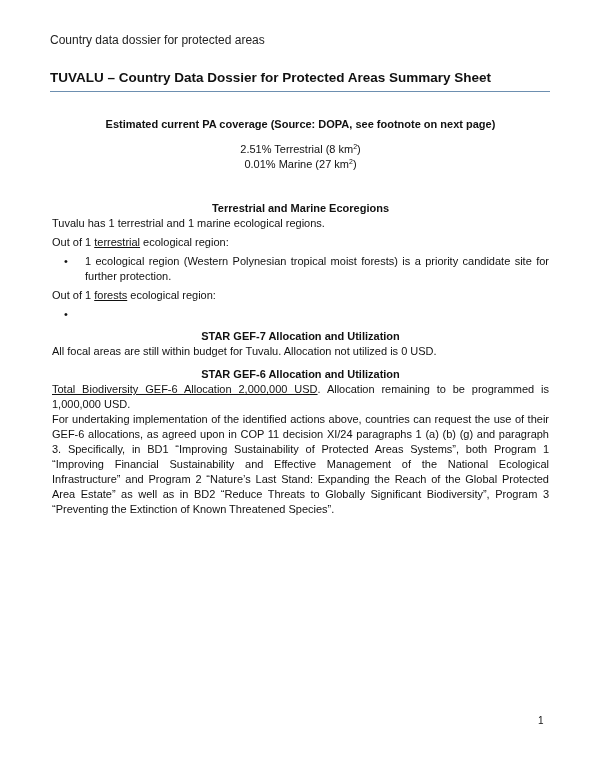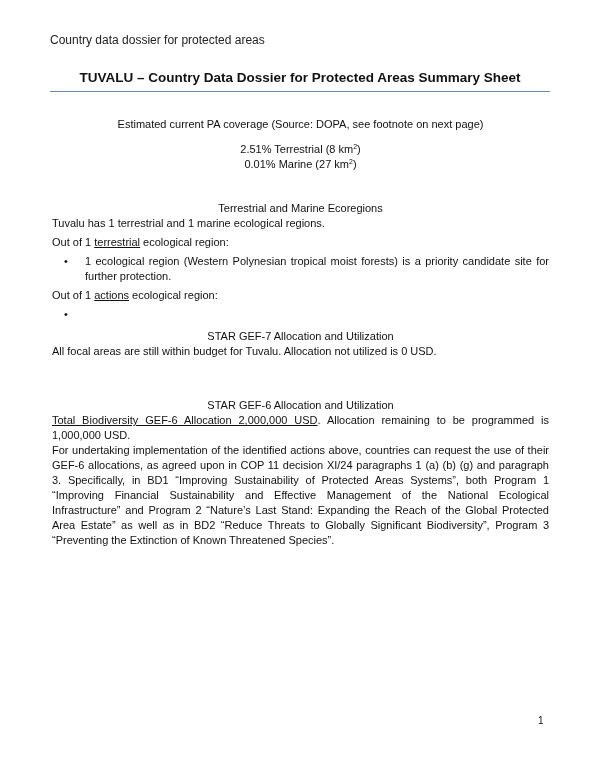--- a/index.html
+++ b/index.html
@@ -6,29 +6,29 @@
   body {
     width: 600px; height: 776px; position: relative; overflow: hidden;
     font-family: "Liberation Sans", sans-serif; color: #111;
   }
   .page-header {
     position: absolute; left: 50px; top: 33px;
     font-size: 12px; color: #222;
   }
   .title {
     position: absolute; left: 50px; top: 70px; width: 500px;
-    text-align: center; font-weight: bold; font-size: 13.5px;
+    font-weight: bold; font-size: 13.5px;
   }
   .title-rule {
     position: absolute; left: 50px; top: 91px; width: 500px; height: 1px;
     background: #6d8fb0;
   }
   .body-text { font-size: 11px; line-height: 15px; }
   .center { text-align: center; }
-  .h { font-weight: normal; text-align: center; font-size: 11px; }
+  .h { font-weight: bold; text-align: center; font-size: 11px; }
   .block { position: absolute; left: 52px; width: 497px; }
   .justify { text-align: justify; }
   ul { margin: 0; padding-left: 0; list-style: none; }
   li { position: relative; padding-left: 33px; }
   li .bullet { position: absolute; left: 12px; top: 0; }
   u { text-decoration: underline; }
   sup { font-size: 7px; vertical-align: 4px; line-height: 0; }
   .page-num { position: absolute; left: 538px; top: 715px; font-size: 10px; }
 </style>
 </head>
@@ -45,30 +45,30 @@
   <div class="center"><span>0.01% Marine (27 km</span><sup>2</sup><span>)</span></div>
 </div>
 
 <div class="block body-text" style="top:201px;">
   <div class="h">Terrestrial and Marine Ecoregions</div>
   <div>Tuvalu has 1 terrestrial and 1 marine ecological regions.</div>
   <div style="margin-top:4px;"><span>Out of 1 </span><u>terrestrial</u><span> ecological region:</span></div>
   <ul>
     <li class="justify" style="margin-top:4px;"><span class="bullet">•</span><span>1 ecological region (Western Polynesian tropical moist forests) is a priority candidate site for further protection.</span></li>
   </ul>
-  <div style="margin-top:4px;"><span>Out of 1 </span><u>actions</u><span> ecological region:</span></div>
+  <div style="margin-top:4px;"><span>Out of 1 </span><u>forests</u><span> ecological region:</span></div>
   <ul>
     <li style="margin-top:4px;"><span class="bullet">•</span></li>
   </ul>
 </div>
 
 <div class="block body-text" style="top:329px;">
   <div class="h">STAR GEF-7 Allocation and Utilization</div>
   <div>All focal areas are still within budget for Tuvalu. Allocation not utilized is 0 USD.</div>
 </div>
 
-<div class="block body-text justify" style="top:398px;">
+<div class="block body-text justify" style="top:367px;">
   <div class="h">STAR GEF-6 Allocation and Utilization</div>
   <div class="justify"><u>Total Biodiversity GEF-6 Allocation 2,000,000 USD</u><span>. Allocation remaining to be programmed is 1,000,000 USD.</span></div>
   <div class="justify">For undertaking implementation of the identified actions above, countries can request the use of their GEF-6 allocations, as agreed upon in COP 11 decision XI/24 paragraphs 1 (a) (b) (g) and paragraph 3. Specifically, in BD1 “Improving Sustainability of Protected Areas Systems”, both Program 1 “Improving Financial Sustainability and Effective Management of the National Ecological Infrastructure” and Program 2 “Nature’s Last Stand: Expanding the Reach of the Global Protected Area Estate” as well as in BD2 “Reduce Threats to Globally Significant Biodiversity”, Program 3 “Preventing the Extinction of Known Threatened Species”.</div>
 </div>
 
 <div class="page-num">1</div>
 
 </body></html>

